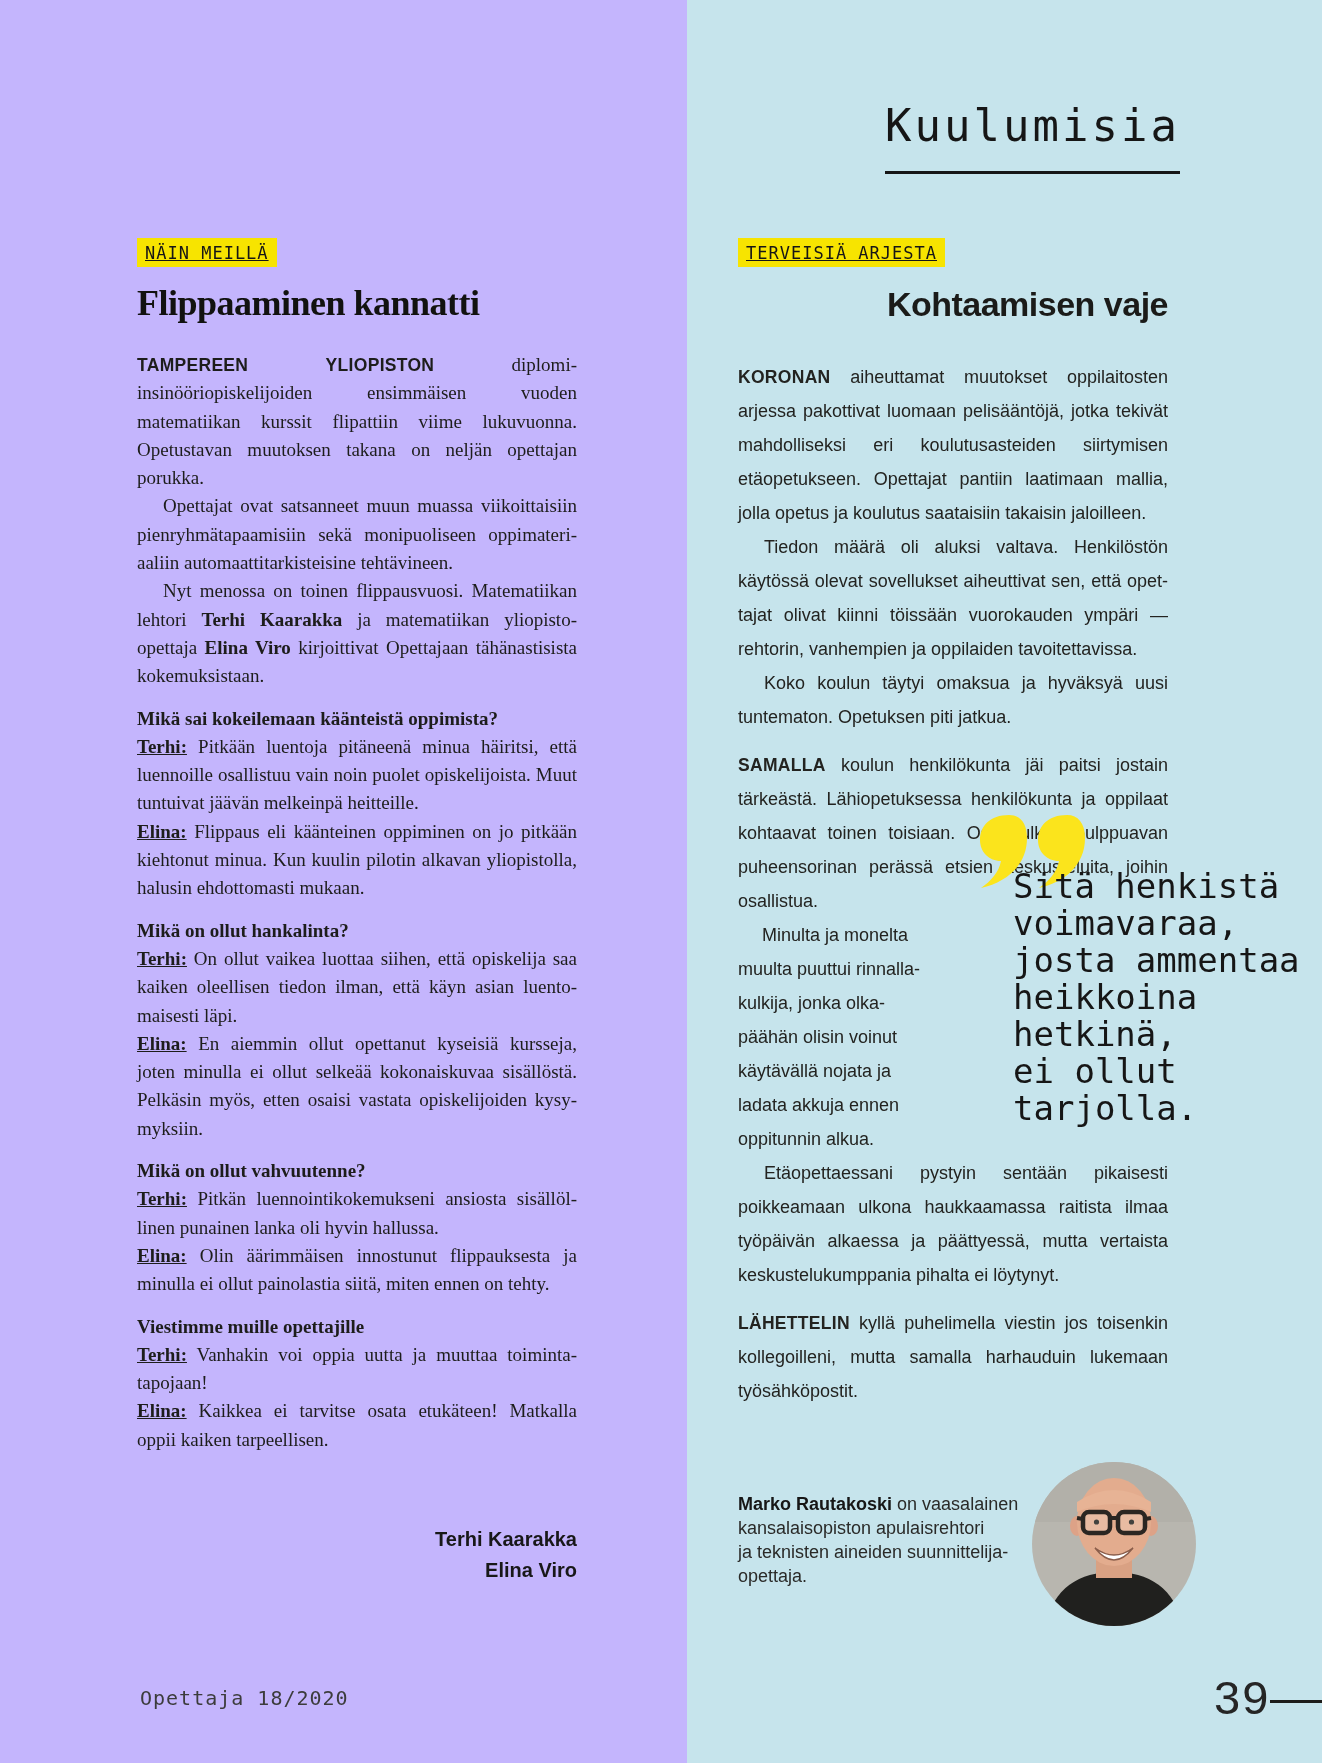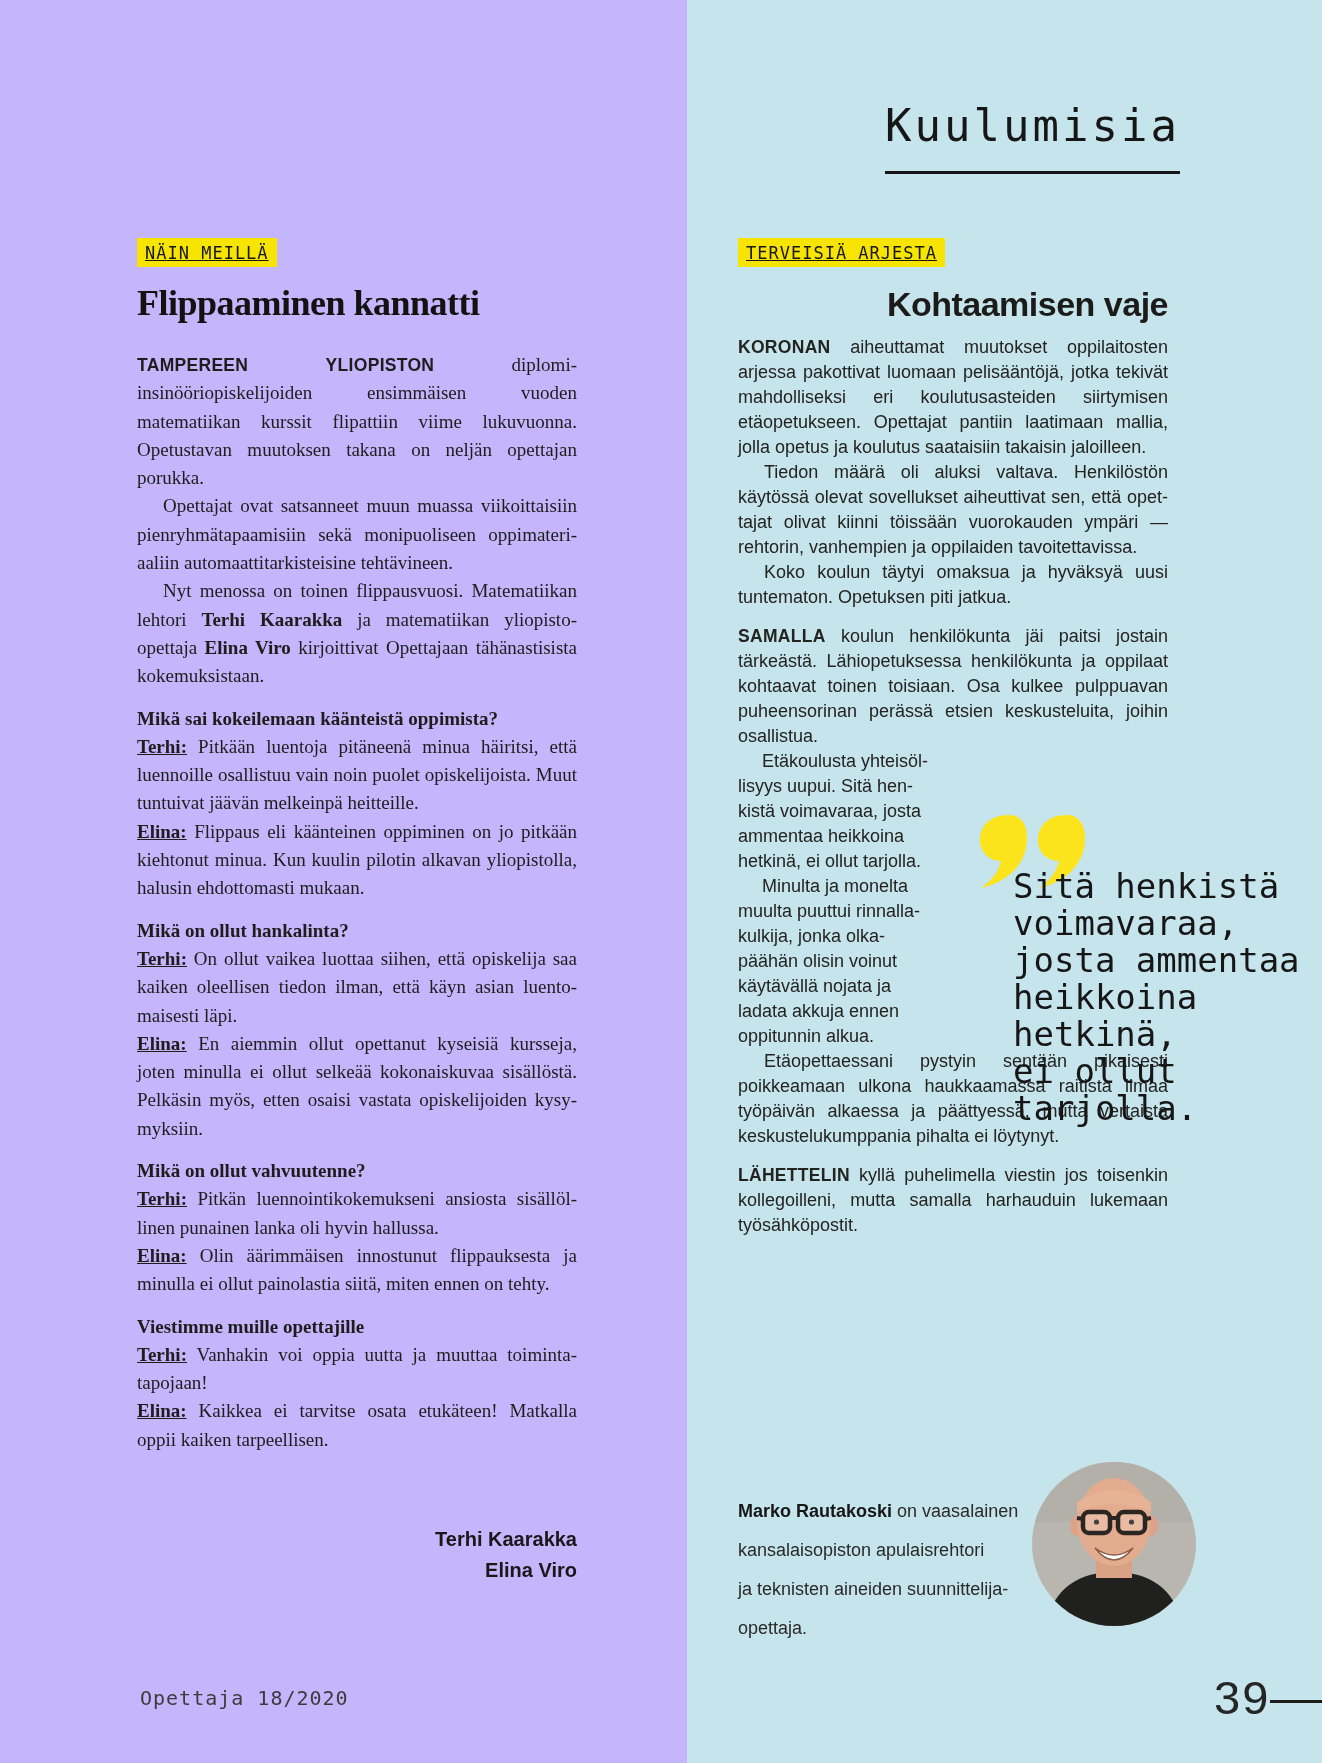--- a/index.html
+++ b/index.html
@@ -31,32 +31,32 @@
   .who{font-weight:bold;text-decoration:underline;}
   .signatures{position:absolute;left:137px;top:1524px;width:440px;text-align:right;
               font-weight:bold;font-size:20px;line-height:31px;color:#181818;}
   .footer{position:absolute;left:140px;top:1686px;font-family:"DejaVu Sans Mono",monospace;
           font-size:20px;letter-spacing:1px;color:#3c3c3c;}
 
   
   .col-right{position:absolute;left:738px;top:238px;width:430px;}
   .col-right h1{font-size:34px;line-height:44px;font-weight:bold;letter-spacing:-0.5px;
                 margin:15px 0 0 0;color:#1b1b19;text-align:right;}
-  .body-sans{margin-top:9px;font-size:18px;line-height:25px;text-align:justify;color:#232320;}
+  .body-sans{margin-top:34px;font-size:18px;line-height:34px;text-align:justify;color:#232320;}
   .body-sans p{margin:0;}
   .gap{margin-top:14px !important;}
   .narrow{width:200px;white-space:pre-line;text-align:left;text-indent:24px;}
 
   
   .pullquote-marks{position:absolute;left:973px;top:815px;width:112px;height:76px;}
   .pullquote-text{position:absolute;left:1013px;top:820px;font-family:"DejaVu Sans Mono",monospace;
                   font-size:34px;line-height:37px;white-space:pre-line;color:#161616;margin-top:48px;}
 
   
-  .bio{position:absolute;left:738px;top:1492px;width:292px;font-size:18px;line-height:39px;
+  .bio{position:absolute;left:738px;top:1492px;width:292px;font-size:18px;line-height:24px;
        color:#2a2a28;}
   .bio .name{font-weight:bold;color:#161616;}
   .bio .rest{white-space:pre-line;}
   .photo{position:absolute;left:1032px;top:1462px;width:164px;height:164px;border-radius:50%;
          overflow:hidden;}
 
   
   .pagenum{position:absolute;left:1214px;top:1670px;font-size:47px;font-weight:300;
            letter-spacing:2px;color:#252525;}
   .pagenum-dash{position:absolute;left:1270px;top:1700px;width:52px;height:3px;background:#1d1d1b;}
@@ -104,25 +104,20 @@
   <div class="footer">Opettaja 18/2020</div>
 
   <div class="col-right">
     <span class="label">TERVEISIÄ ARJESTA</span>
     <h1>Kohtaamisen vaje</h1>
     <div class="body-sans">
       <p><strong class="leadin">KORONAN</strong> <span>aiheuttamat muutokset oppilaitosten arjessa pakottivat luomaan pelisääntöjä, jotka teki­vät mahdolliseksi eri koulutusasteiden siirtymisen etäopetukseen. Opettajat pantiin laatimaan mallia, jolla opetus ja koulutus saataisiin takaisin jaloilleen.</span></p>
       <p class="ind">Tiedon määrä oli aluksi valtava. Henkilöstön käytössä olevat sovellukset aiheuttivat sen, että opet­tajat olivat kiinni töissään vuorokauden ympäri — rehtorin, vanhempien ja oppilaiden tavoitettavissa.</p>
       <p class="ind">Koko koulun täytyi omaksua ja hyväksyä uusi tuntematon. Opetuksen piti jatkua.</p>
       <p class="gap"><strong class="leadin">SAMALLA</strong> <span>koulun henkilökunta jäi paitsi jostain tärkeästä. Lähiopetuksessa henkilökunta ja oppilaat kohtaavat toinen toisiaan. Osa kulkee pulppuavan puheensorinan perässä etsien keskusteluita, joihin osallistua.</span></p>
-      <p class="narrow">Etäkoulusta yhteisöl-
-lisyys uupui. Sitä hen-
-kistä voimavaraa, josta
-ammentaa heikkoina
-hetkinä, ei ollut tarjolla.</p>
       <p class="narrow">Minulta ja monelta
 muulta puuttui rinnalla-
 kulkija, jonka olka-
 päähän olisin voinut
 käytävällä nojata ja
 ladata akkuja ennen
 oppitunnin alkua.</p>
       <p class="ind">Etäopettaessani pystyin sentään pikaisesti poikkeamaan ulkona haukkaamassa raitista ilmaa työpäivän alkaessa ja päättyessä, mutta vertaista keskustelukumppania pihalta ei löytynyt.</p>
       <p class="gap"><strong class="leadin">LÄHETTELIN</strong> <span>kyllä puhelimella viestin jos toisenkin kollegoilleni, mutta samalla harhauduin lukemaan työsähköpostit.</span></p>
     </div>

